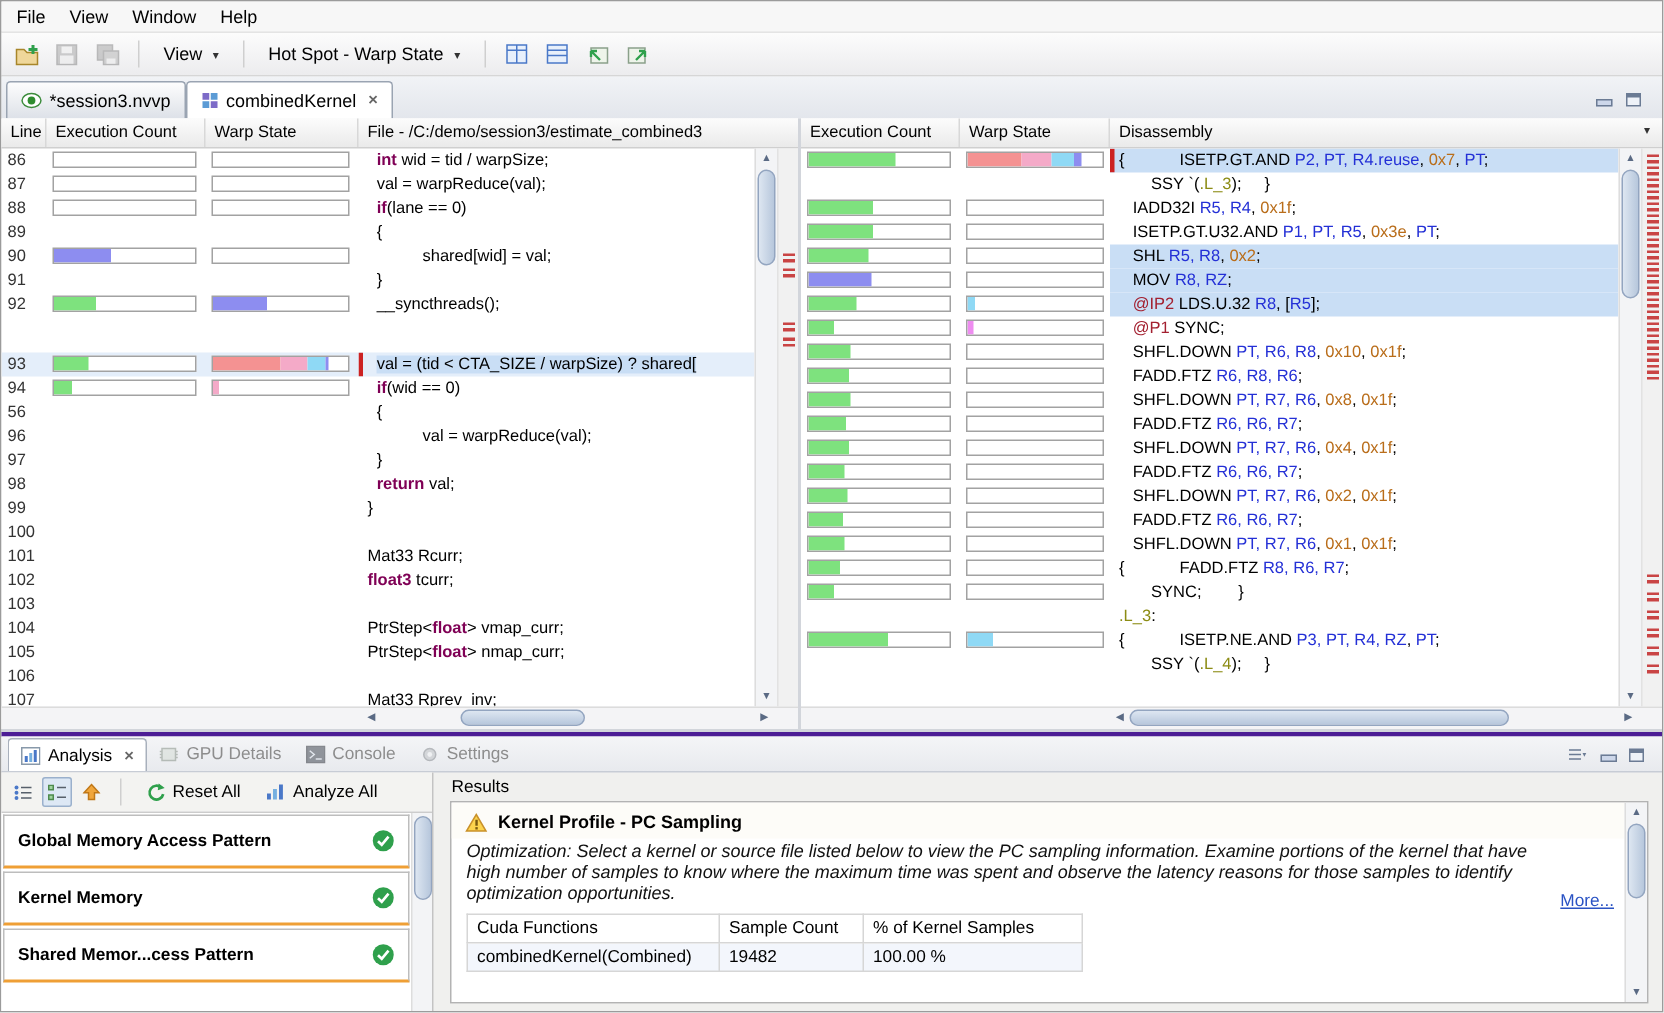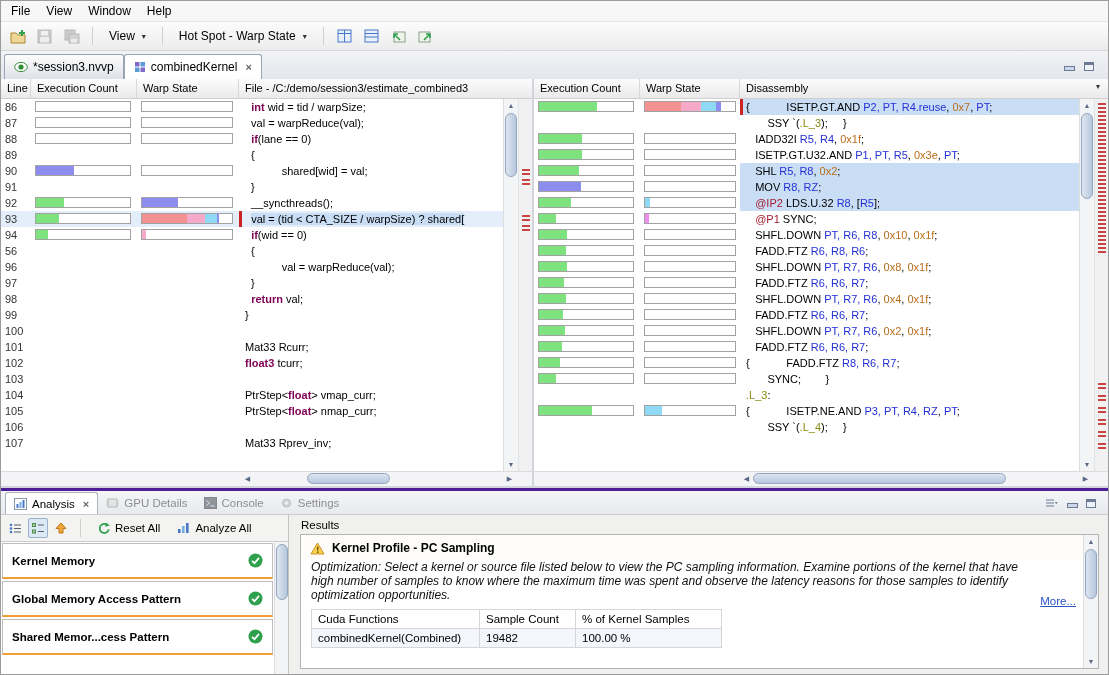--- a/index.html
+++ b/index.html
@@ -33,21 +33,21 @@
   .panel { display:flex; flex-direction:column; background:#fff; min-width:0; }
   .panel.src { width:531px; }
   .panel.dis { flex:1; }
   .phead { height:20px; display:flex; background:linear-gradient(#fcfcfc,#eaeaea); border-bottom:1px solid #cfcfcf; font-size:11px; }
   .hc { padding:3px 0 0 6px; border-right:1px solid #d8d8d8; white-space:nowrap; overflow:hidden; }
   .hc.flex1 { flex:1; border-right:none; display:flex; }
   .hdrop { margin-left:auto; padding:0 8px; font-size:8px; color:#333; }
   .pbody { flex:1; display:flex; min-height:0; }
   .rows { flex:1; overflow:hidden; min-width:0; }
   .srow { height:16px; line-height:16px; display:flex; font-size:11px; white-space:nowrap; }
-  .srow.rowsel { background:#e4eefa; }
+  .srow.rowsel { background:#e4eefa;margin-top:24px; }
   .c-line { width:30px; padding-left:4px; color:#333; flex:none; }
   .c-exec { width:106px; flex:none; }
   .c-warp { width:102px; flex:none; }
   .panel.dis .c-warp { width:100px; }
   .barbox { margin:2px 0 0 4px; width:96px; height:11px; border:1px solid #a2a2a2; background:#fff; display:flex; overflow:hidden; }
   .barbox.warp { width:92px; }
   .seg { height:100%; flex:none; }
   .f-green { background:#7ee27e; } .f-blue { background:#8d8df0; } .f-red { background:#f49292; }
   .f-pink { background:#f4aac8; } .f-cyan { background:#8fd9f5; } .f-magenta { background:#ee8cf0; }
   .c-code, .c-dis { flex:1; min-width:0; overflow:hidden; position:relative; padding-left:6px; white-space:pre; }
@@ -602,20 +602,31 @@
                 </div>
               </div>
               <div class="c-warp">
                 <div class="barbox warp"></div>
               </div>
               <div class="c-dis"><span class="tok-k">   FADD.FTZ </span><span class="tok-r">R6, R6, R7</span><span class="tok-k">;</span></div>
             </div>
             <div class="srow">
               <div class="c-exec">
                 <div class="barbox">
+                  <div class="seg f-green" style="width: 26%;"></div>
+                </div>
+              </div>
+              <div class="c-warp">
+                <div class="barbox warp"></div>
+              </div>
+              <div class="c-dis"><span class="tok-k">   SHFL.DOWN </span><span class="tok-r">PT, R7, R6</span><span class="tok-k">, </span><span class="tok-i">0x1</span><span class="tok-k">, </span><span class="tok-i">0x1f</span><span class="tok-k">;</span></div>
+            </div>
+            <div class="srow">
+              <div class="c-exec">
+                <div class="barbox">
                   <div class="seg f-green" style="width: 22%;"></div>
                 </div>
               </div>
               <div class="c-warp">
                 <div class="barbox warp"></div>
               </div>
               <div class="c-dis"><span class="tok-k">{            FADD.FTZ </span><span class="tok-r">R8, R6, R7</span><span class="tok-k">;</span></div>
             </div>
             <div class="srow">
               <div class="c-exec">
@@ -778,30 +789,30 @@
                 <rect x="1" y="7" width="2.6" height="4" fill="#4a78c8"></rect>
                 <rect x="5" y="4" width="2.6" height="7" fill="#76b0e0"></rect>
                 <rect x="9" y="1" width="2.6" height="10" fill="#4a78c8"></rect>
               </svg>
             <span>Analyze All</span>
           </div>
         </div>
         <div class="cards-wrap">
           <div class="cards">
               <div class="card">
-                <span class="card-label">Kernel Memory</span>
+                <span class="card-label">Global Memory Access Pattern</span>
                 <span class="check">
                   <svg width="15" height="15">
                     <circle cx="7.5" cy="7.5" r="7" fill="#2fa04c"></circle>
                     <path d="M4 7.8 L6.5 10.2 L11 4.8" stroke="#fff" stroke-width="1.8" fill="none"></path>
                   </svg>
                 </span>
               </div>
               <div class="card">
-                <span class="card-label">Global Memory Access Pattern</span>
+                <span class="card-label">Kernel Memory</span>
                 <span class="check">
                   <svg width="15" height="15">
                     <circle cx="7.5" cy="7.5" r="7" fill="#2fa04c"></circle>
                     <path d="M4 7.8 L6.5 10.2 L11 4.8" stroke="#fff" stroke-width="1.8" fill="none"></path>
                   </svg>
                 </span>
               </div>
               <div class="card">
                 <span class="card-label">Shared Memor...cess Pattern</span>
                 <span class="check">

